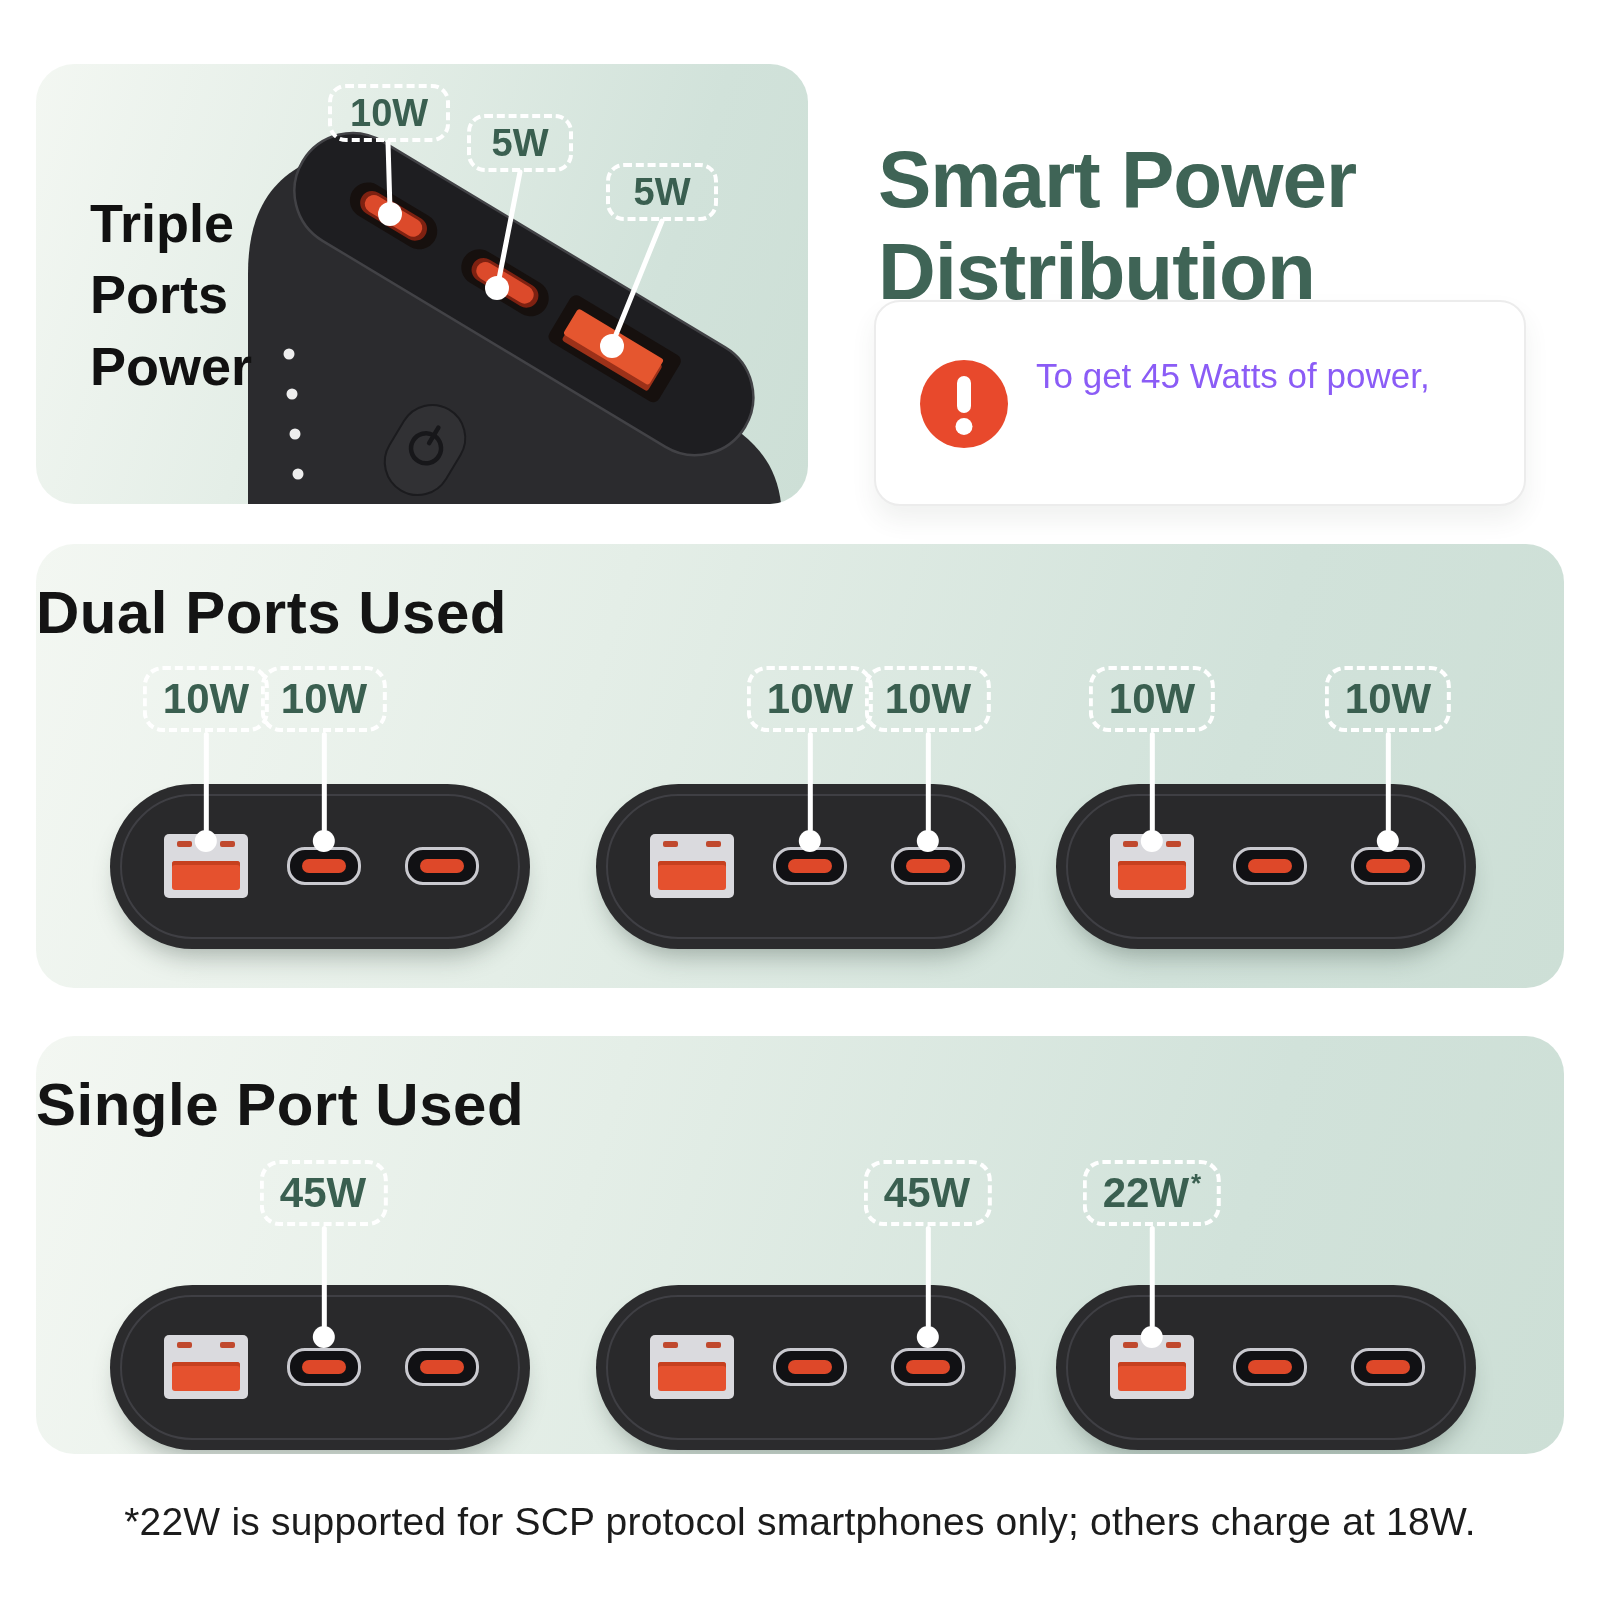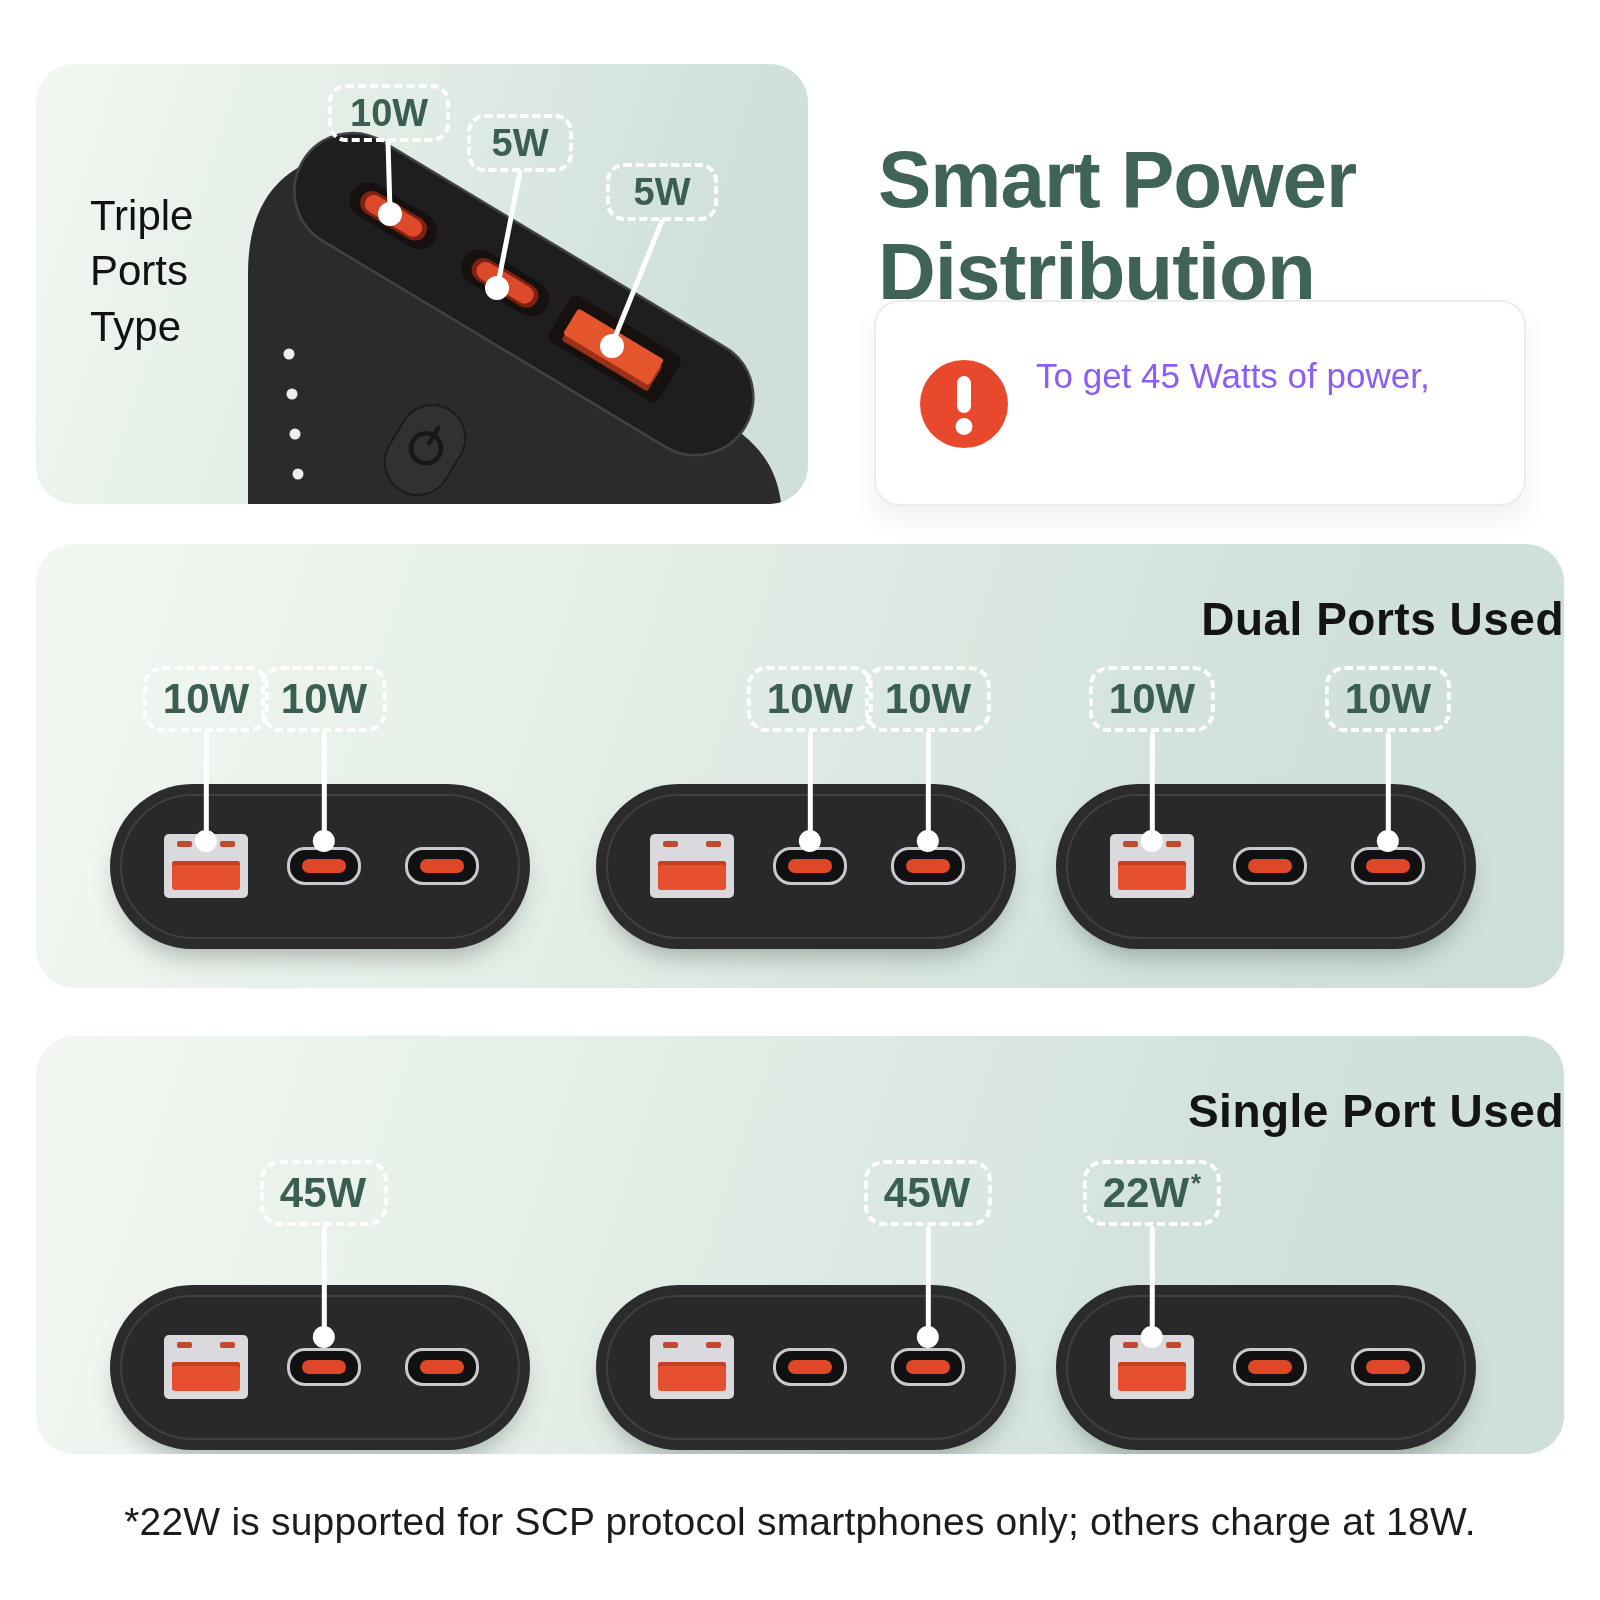--- a/index.html
+++ b/index.html
@@ -6,26 +6,26 @@
   .page{position:relative;width:1600px;height:1600px;background:#ffffff;overflow:hidden;
         font-family:"Liberation Sans",sans-serif;}
 
   
   .panel{position:absolute;border-radius:38px;overflow:hidden;
          background:linear-gradient(108deg,#f3f7f2 0%,#e4eee7 36%,#d1e2da 76%,#cddfd6 100%);}
   #hero-panel{left:36px;top:64px;width:772px;height:440px;}
   #dual-panel{left:36px;top:544px;width:1528px;height:444px;}
   #single-panel{left:36px;top:1036px;width:1528px;height:418px;}
 
-  .section-title{position:absolute;top:48px;left:0;width:100%;text-align:right;
-                 font-size:46px;font-weight:700;color:#141414;letter-spacing:.5px;}
+  .section-title{position:absolute;top:34px;left:0;width:100%;text-align:left;
+                 font-size:60px;font-weight:700;color:#141414;letter-spacing:.5px;}
 
   
   .hero-svg{position:absolute;left:0;top:0;z-index:1;}
-  .hero-text{position:absolute;left:54px;top:124px;z-index:2;font-size:42px;font-weight:400;
+  .hero-text{position:absolute;left:54px;top:124px;z-index:2;font-size:54px;font-weight:700;
              color:#111111;line-height:1.32;}
   .hbox{position:absolute;z-index:3;height:58px;padding:0 18px;border:4px dashed #ffffff;
         border-radius:18px;display:flex;align-items:center;justify-content:center;
         font-size:38px;font-weight:700;color:#3a5f50;box-sizing:border-box;}
   #hb1{left:292px;top:20px;min-width:120px;}
   #hb2{left:431px;top:50px;min-width:106px;}
   #hb3{left:570px;top:99px;min-width:112px;}
 
   
   .main-title{position:absolute;left:878px;top:80px;width:660px;font-size:80px;font-weight:700;
@@ -132,21 +132,21 @@
       <g fill="#ffffff">
         <circle cx="354" cy="150" r="12"></circle>
           <circle cx="461" cy="224" r="12"></circle>
           <circle cx="576" cy="282" r="12"></circle>
       </g>
     </svg>
 
     <div class="hero-text">
       <div>Triple</div>
       <div>Ports</div>
-      <div>Type</div>
+      <div>Power</div>
     </div>
     <div class="hbox" id="hb1">
       <span>10W</span>
     </div>
     <div class="hbox" id="hb2">
       <span>5W</span>
     </div>
     <div class="hbox" id="hb3">
       <span>5W</span>
     </div>

